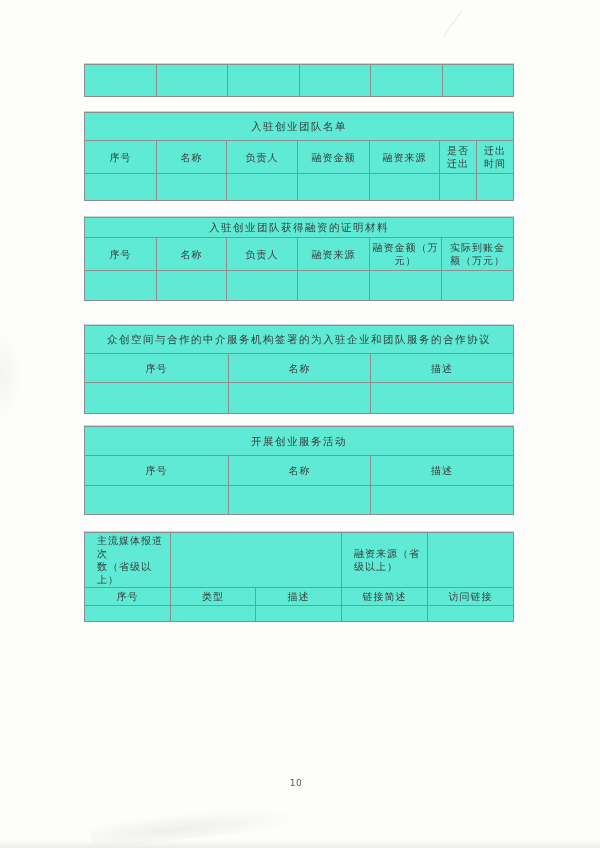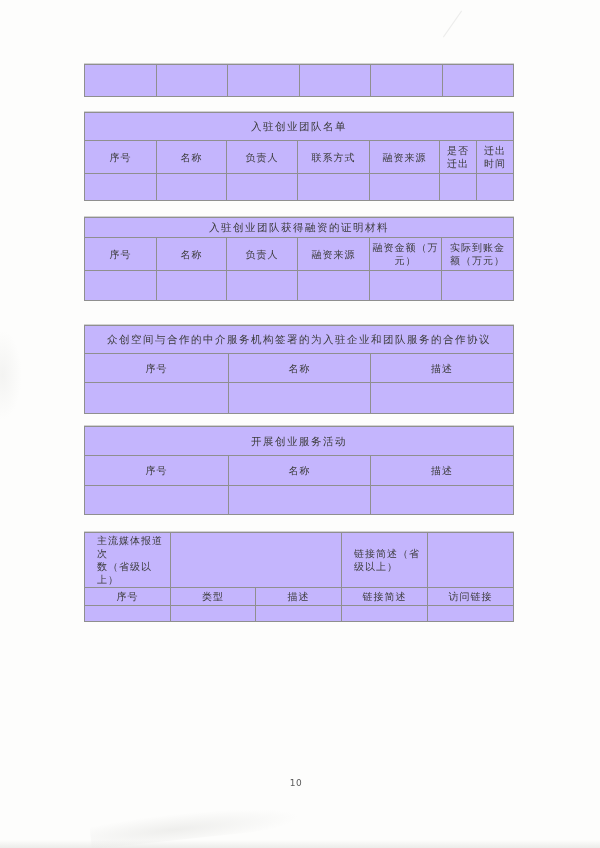--- a/index.html
+++ b/index.html
@@ -6,21 +6,21 @@
   body{width:600px;height:848px;background:#ffffff;}
   .page{
     position:relative;width:600px;height:848px;overflow:hidden;
     background:#fdfdfc;
     font-family:"DejaVu Serif","Liberation Serif",serif;
     color:#3b3b3b;
   }
   table.tbl{
     position:absolute;left:84px;width:429px;
     border-collapse:collapse;table-layout:fixed;
-    background:#c4b5fd;
+    background:#5eead4;
   }
   table.tbl{box-shadow:0 -1px 0 rgba(130,130,130,0.35);}
   .tbl td{
     border:1px solid #8f8f8f;
     font-size:10px;line-height:13px;
     text-align:center;vertical-align:middle;
     padding:1px 2px;letter-spacing:1px;
     color:#3b3b3b;
     overflow:hidden;
   }
@@ -89,21 +89,21 @@
         <col style="width:37px">
     </colgroup>
     <tbody>
         <tr style="height:28px">
       <td class="title" colspan="7">入驻创业团队名单</td>
     </tr>
     <tr style="height:33px">
       <td>序号</td>
       <td>名称</td>
       <td>负责人</td>
-      <td>联系方式</td>
+      <td>融资金额</td>
       <td>融资来源</td>
       <td class="wrap">是否
 迁出</td>
       <td class="wrap">迁出
 时间</td>
     </tr>
     <tr style="height:27px">
       <td></td>
       <td></td>
       <td></td>
@@ -201,21 +201,21 @@
         <col style="width:85px">
         <col style="width:86px">
       <col style="width:86px">
         <col style="width:86px">
     </colgroup>
     <tbody>
     <tr style="height:30px">
       <td class="left">主流媒体报道次
 数（省级以上）</td>
       <td colspan="2"></td>
-      <td class="left">链接简述（省
+      <td class="left">融资来源（省
 级以上）</td>
       <td></td>
     </tr>
     <tr style="height:18px">
       <td>序号</td>
       <td>类型</td>
       <td>描述</td>
       <td>链接简述</td>
       <td>访问链接</td>
     </tr>

